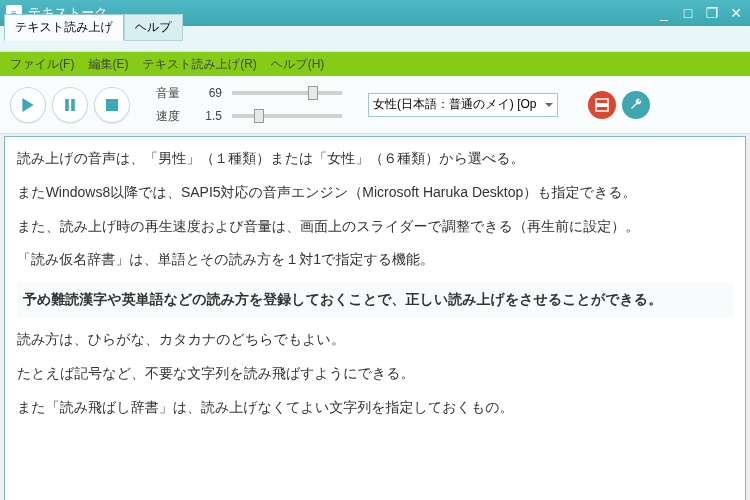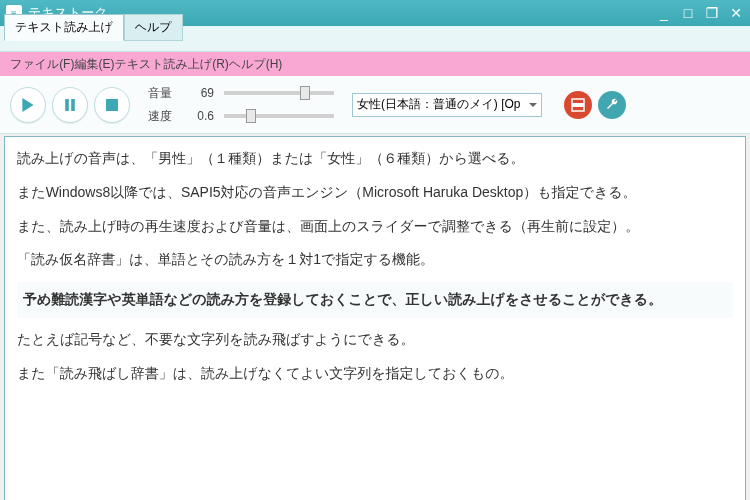--- a/index.html
+++ b/index.html
@@ -6,23 +6,23 @@
 body { font-family: "Yu Gothic UI", "Meiryo", sans-serif; font-size: 13px; background: #f0f0f0; width: 750px; height: 500px; overflow: hidden; }
 .titlebar { height: 26px; background: linear-gradient(#4fb9c4, #3ba8b3); display: flex; align-items: center; padding: 0 6px; color: #fff; }
 .titlebar .icon { width: 16px; height: 16px; background: #fff; border-radius: 2px; margin-right: 6px; display: flex; align-items: center; justify-content: center; font-size: 10px; color: #3ba8b3; }
 .titlebar .title { flex: 1; font-size: 13px; }
 .winbtns { display: flex; gap: 8px; }
 .winbtns span { width: 16px; height: 16px; display: flex; align-items: center; justify-content: center; cursor: pointer; font-size: 14px; }
 .tabbar { height: 26px; background: #e8f6f8; border-bottom: 1px solid #cde4e8; display: flex; align-items: flex-end; padding: 10px 4px; }
 .tab { padding: 4px 10px; font-size: 12px; border: 1px solid transparent; cursor: pointer; }
 .tab.active { background: #f9fcfd; border: 1px solid #a0c8d0; border-bottom-color: #f9fcfd; }
 .tab:not(.active) { background: #d8eef0; border: 1px solid #b0d4d8; }
-.menubar { height: 24px; display: flex; align-items: center; padding: 0 10px; font-size: 12px; color: #444; background: #f9a8d4; }
+.menubar { height: 24px; display: flex; align-items: center; gap: 14px; padding: 0 10px; font-size: 12px; color: #444; background: #84cc16; }
 .menubar span { cursor: pointer; }
-.toolbar { height: 58px; background: #f9fcfd; display: flex; align-items: center; padding: 4px 10px; gap: 18px; border-bottom: 1px solid #cde4e8; }
+.toolbar { height: 58px; background: #f9fcfd; display: flex; align-items: center; padding: 4px 10px; gap: 26px; border-bottom: 1px solid #cde4e8; }
 .playgroup { display: flex; gap: 6px; }
 .circlebtn { width: 36px; height: 36px; border-radius: 50%; background: #fff; border: 1px solid #bcdde1; display: flex; align-items: center; justify-content: center; cursor: pointer; box-shadow: 0 1px 1px rgba(0,0,0,0.08); }
 .circlebtn svg { fill: #3ba8b3; }
 .sliders { display: flex; flex-direction: column; gap: 6px; font-size: 12px; color: #444; }
 .sliderrow { display: flex; align-items: center; gap: 10px; }
 .sliderrow .slabel { width: 32px; }
 .sliderrow .sval { width: 24px; text-align: right; }
 .slider { width: 110px; height: 4px; background: #d0d0d0; position: relative; }
 .slider .thumb { position: absolute; top: -5px; width: 10px; height: 14px; background: #e8e8e8; border: 1px solid #999; }
 .voicesel { width: 190px; height: 24px; border: 1px solid #a0c8d0; background: #fff; font-size: 12px; padding: 2px 18px 2px 4px; position: relative; cursor: pointer; }
@@ -85,21 +85,21 @@
   <div class="sliders">
     <div class="sliderrow">
       <span class="slabel">音量</span>
       <span class="sval">69</span>
       <div class="slider">
           <div class="thumb" style="left:69%"></div>
         </div>
     </div>
     <div class="sliderrow">
       <span class="slabel">速度</span>
-      <span class="sval">0.6</span>
+      <span class="sval">1.5</span>
       <div class="slider">
           <div class="thumb" style="left:20%"></div>
         </div>
     </div>
   </div>
   <div class="voicesel">女性(日本語：普通のメイ) [Op</div>
   <div class="toolbtns">
     <div class="toolbtn record">
       <svg width="16" height="16" viewBox="0 0 16 16">
           <rect x="2" y="2" width="12" height="12" fill="none" stroke="#fff" stroke-width="1.5"></rect>
@@ -113,19 +113,20 @@
     </div>
   </div>
 </div>
 
 <div class="content">
   <p>読み上げの音声は、「男性」（１種類）または「女性」（６種類）から選べる。</p>
   <p>またWindows8以降では、SAPI5対応の音声エンジン（Microsoft Haruka Desktop）も指定できる。</p>
   <p>また、読み上げ時の再生速度および音量は、画面上のスライダーで調整できる（再生前に設定）。</p>
   <p>「読み仮名辞書」は、単語とその読み方を１対1で指定する機能。</p>
   <p class="emph">予め難読漢字や英単語などの読み方を登録しておくことで、正しい読み上げをさせることができる。</p>
+  <p>読み方は、ひらがな、カタカナのどちらでもよい。</p>
   <p>たとえば記号など、不要な文字列を読み飛ばすようにできる。</p>
   <p>また「読み飛ばし辞書」は、読み上げなくてよい文字列を指定しておくもの。</p>
 </div>
 
 <div class="statusbar">
   <span>テキスト読上げを再生中です</span>
 </div>
 
 </body></html>

